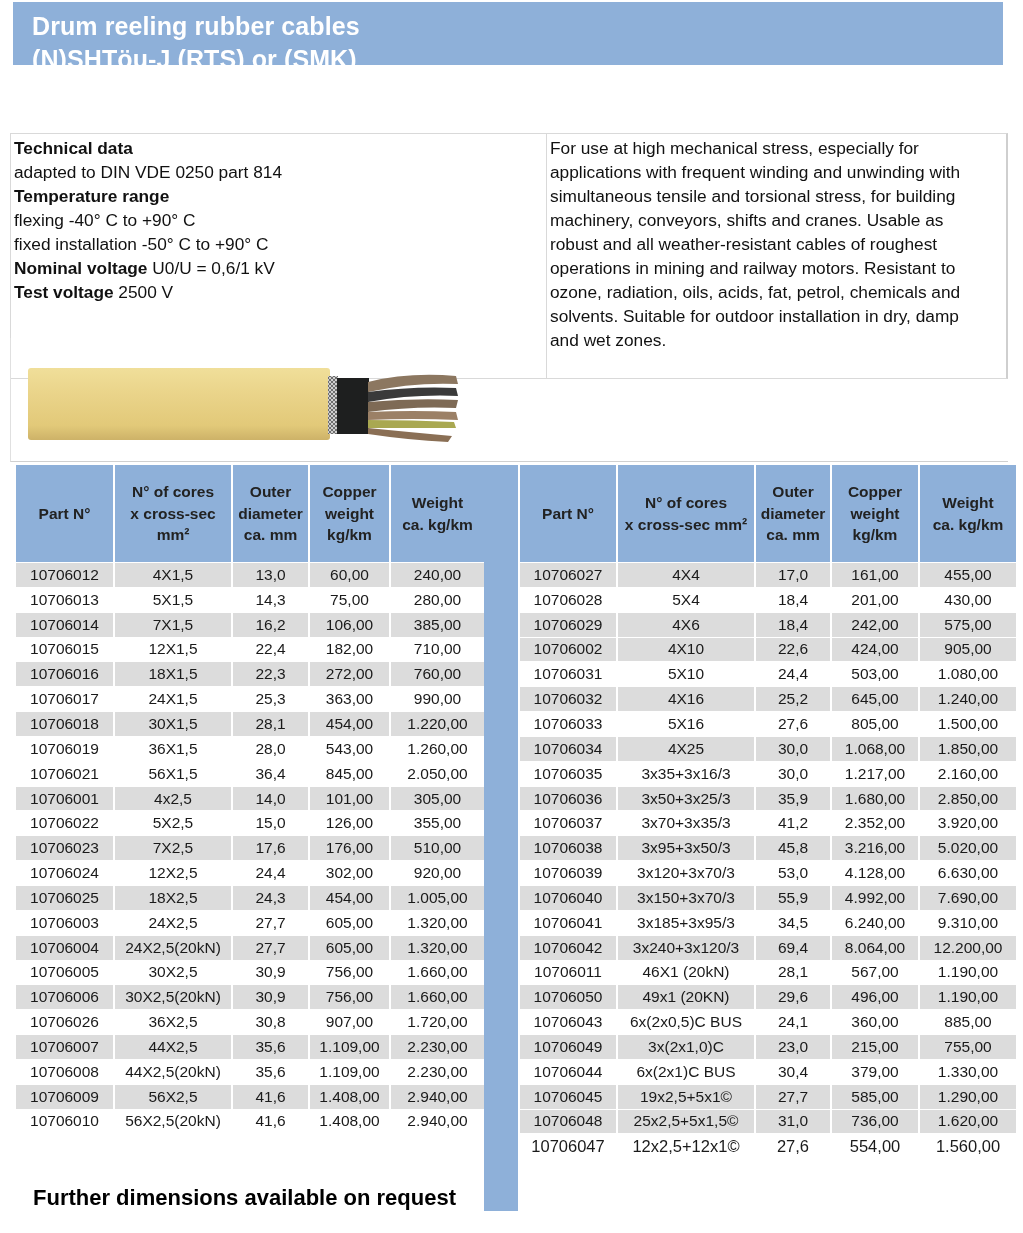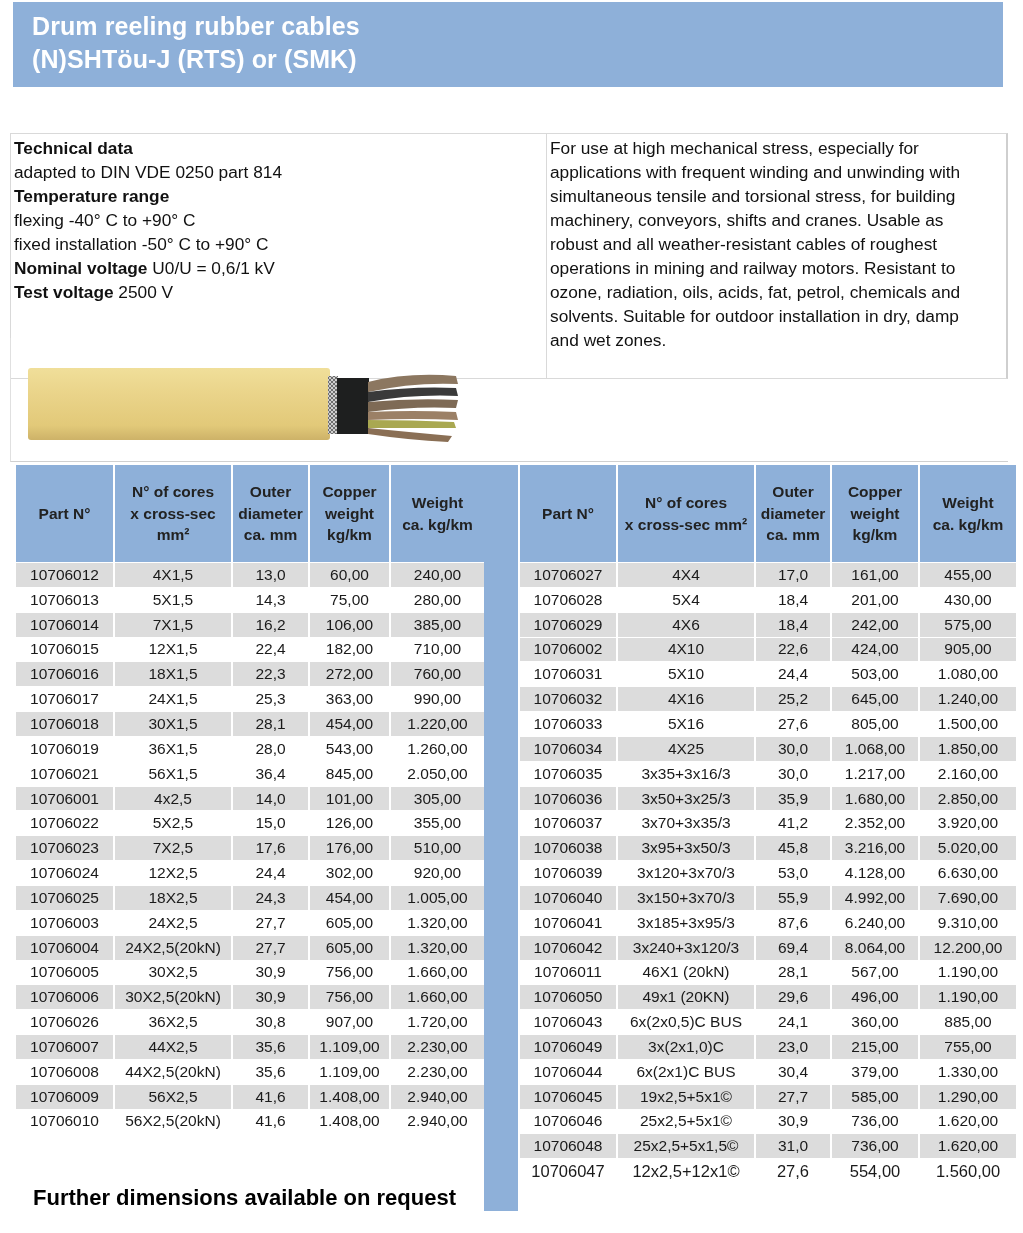--- a/index.html
+++ b/index.html
@@ -2,21 +2,21 @@
 <html><head>
 <meta charset="utf-8">
 <style>
   * { box-sizing: border-box; }
   html, body { margin: 0; padding: 0; background: #ffffff; }
   body {
     width: 1023px; height: 1233px; position: relative; overflow: hidden;
     font-family: "Liberation Sans", sans-serif; color: #111;
   }
   .title-bar {
-    position: absolute; left: 13px; top: 2px; width: 990px; height: 85px;
+    position: absolute; left: 13px; top: 2px; width: 990px; height: 63px;
     background: #8eb0d9;
     padding: 8px 0 0 19px;
   }
   .title-bar .line {
     color: #ffffff; font-weight: bold; font-size: 25px; line-height: 33px;
     letter-spacing: 0.1px;
   }
   .info-box {
     position: absolute; left: 10px; top: 92px; width: 998px; height: 246px;
     border: 1px solid #d9d9d9; border-right: 2px solid #cfcfcf;
@@ -409,21 +409,21 @@
       <tr class="odd">
         <td>10706040</td>
         <td>3x150+3x70/3</td>
         <td>55,9</td>
         <td>4.992,00</td>
         <td>7.690,00</td>
       </tr>
       <tr class="even">
         <td>10706041</td>
         <td>3x185+3x95/3</td>
-        <td>87,6</td>
+        <td>34,5</td>
         <td>6.240,00</td>
         <td>9.310,00</td>
       </tr>
       <tr class="odd">
         <td>10706042</td>
         <td>3x240+3x120/3</td>
         <td>69,4</td>
         <td>8.064,00</td>
         <td>12.200,00</td>
       </tr>
@@ -461,27 +461,20 @@
         <td>30,4</td>
         <td>379,00</td>
         <td>1.330,00</td>
       </tr>
       <tr class="odd">
         <td>10706045</td>
         <td>19x2,5+5x1©</td>
         <td>27,7</td>
         <td>585,00</td>
         <td>1.290,00</td>
-      </tr>
-      <tr class="even">
-        <td>10706046</td>
-        <td>25x2,5+5x1©</td>
-        <td>30,9</td>
-        <td>736,00</td>
-        <td>1.620,00</td>
       </tr>
       <tr class="odd">
         <td>10706048</td>
         <td>25x2,5+5x1,5©</td>
         <td>31,0</td>
         <td>736,00</td>
         <td>1.620,00</td>
       </tr>
       <tr class="even last-bold">
         <td>10706047</td>

